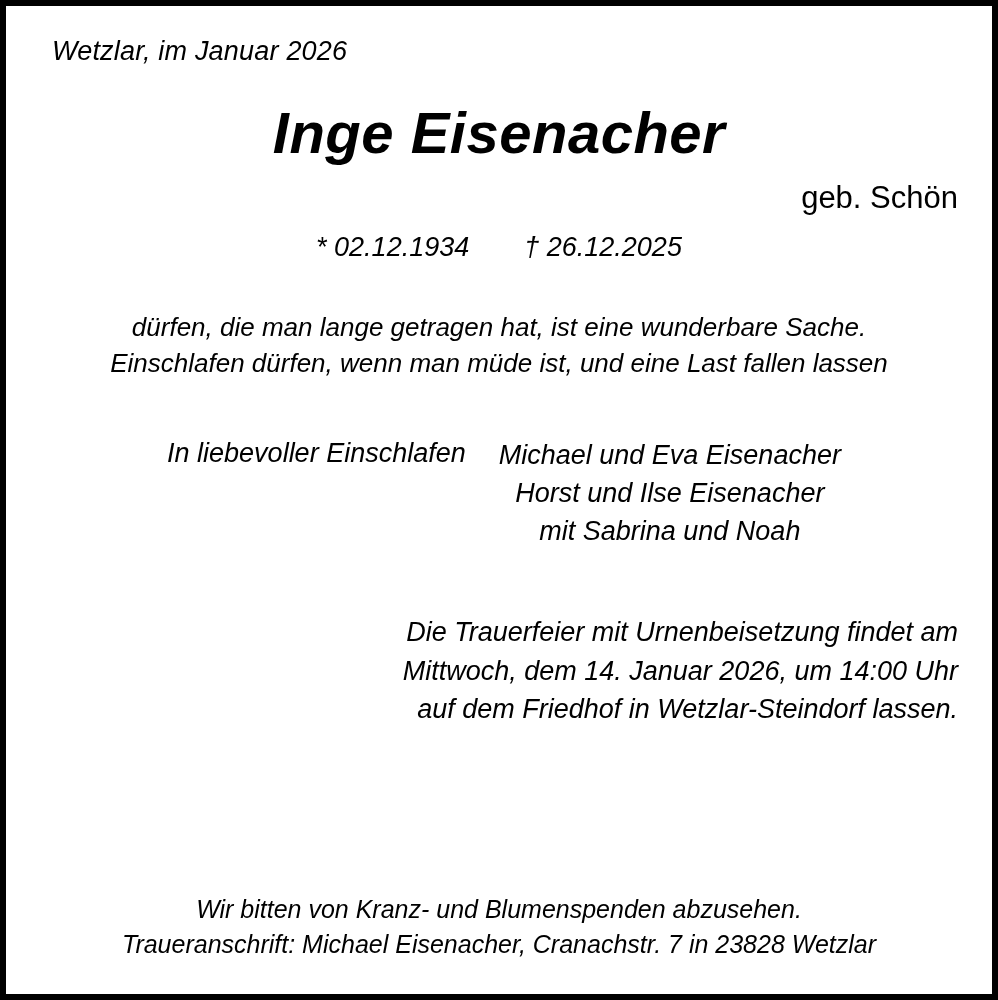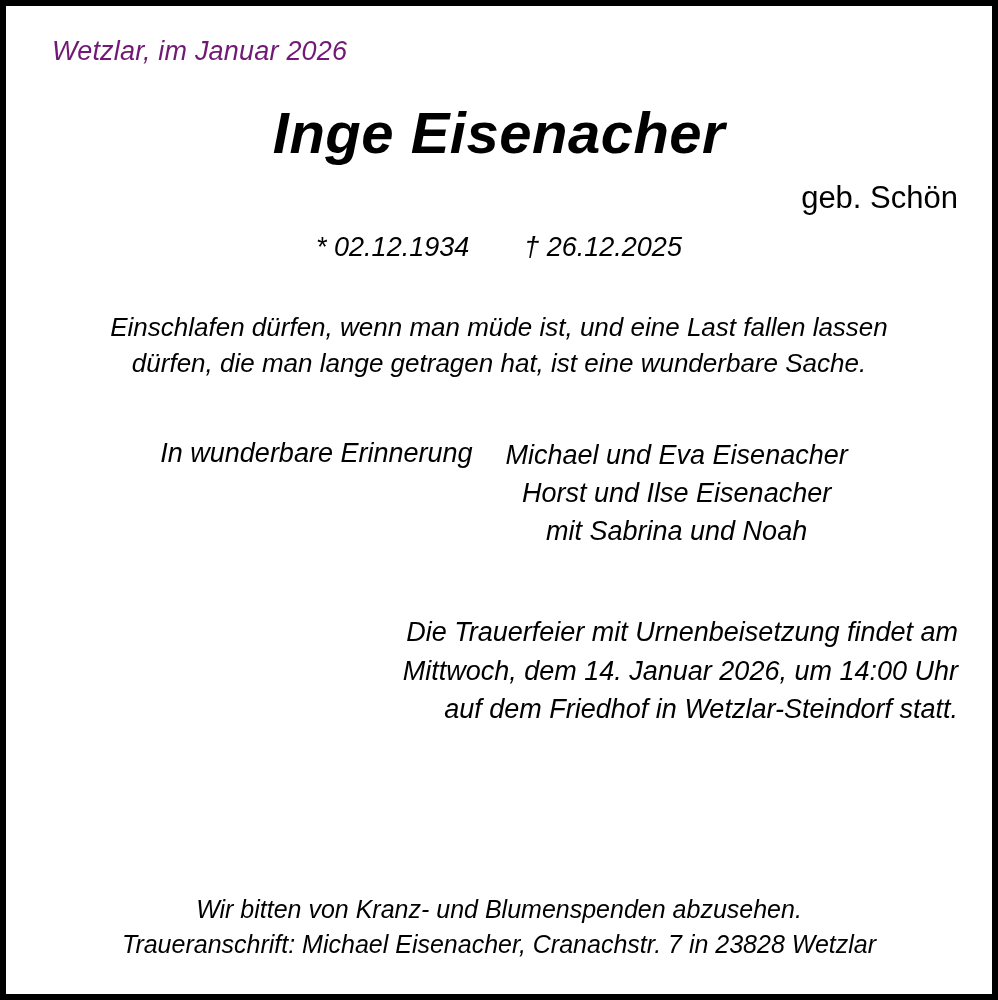--- a/index.html
+++ b/index.html
@@ -23,21 +23,21 @@
     box-sizing: border-box;
     width: 100%;
     height: 100%;
     padding: 30px 34px 20px 34px;
     display: flex;
     flex-direction: column;
   }
   .place-date {
     font-style: italic;
     font-size: 27px;
-    color: #701a75;
+    color: #000000;
     margin-left: 12px;
     letter-spacing: 0.2px;
   }
   .lead {
     font-style: italic;
     font-size: 28px;
     text-align: center;
     margin-top: 57px;
     letter-spacing: 0.1px;
   }
@@ -123,37 +123,37 @@
 
     <div class="maiden">geb. Schön</div>
 
     <div class="dates">
       <span>* 02.12.1934</span>
       <span class="gap"></span>
       <span>† 26.12.2025</span>
     </div>
 
     <div class="verse">
+      <span class="line">dürfen, die man lange getragen hat, ist eine wunderbare Sache.</span>
       <span class="line">Einschlafen dürfen, wenn man müde ist, und eine Last fallen lassen</span>
-      <span class="line">dürfen, die man lange getragen hat, ist eine wunderbare Sache.</span>
     </div>
 
     <div class="memory-block">
-      <div class="memory-label">In wunderbare Erinnerung</div>
+      <div class="memory-label">In liebevoller Einschlafen</div>
       <div class="family">
         <span class="line">Michael und Eva Eisenacher</span>
         <span class="line">Horst und Ilse Eisenacher</span>
         <span class="line">mit Sabrina und Noah</span>
       </div>
     </div>
 
     <div class="ceremony">
       <span class="line">Die Trauerfeier mit Urnenbeisetzung findet am</span>
       <span class="line">Mittwoch, dem 14. Januar 2026, um 14:00 Uhr</span>
-      <span class="line">auf dem Friedhof in Wetzlar-Steindorf statt.</span>
+      <span class="line">auf dem Friedhof in Wetzlar-Steindorf lassen.</span>
     </div>
 
     <div class="footer">
       <span class="line">Wir bitten von Kranz- und Blumenspenden abzusehen.</span>
       <span class="line">Traueranschrift: Michael Eisenacher, Cranachstr. 7 in 23828 Wetzlar</span>
     </div>
 
   </div>
 </div>
 

